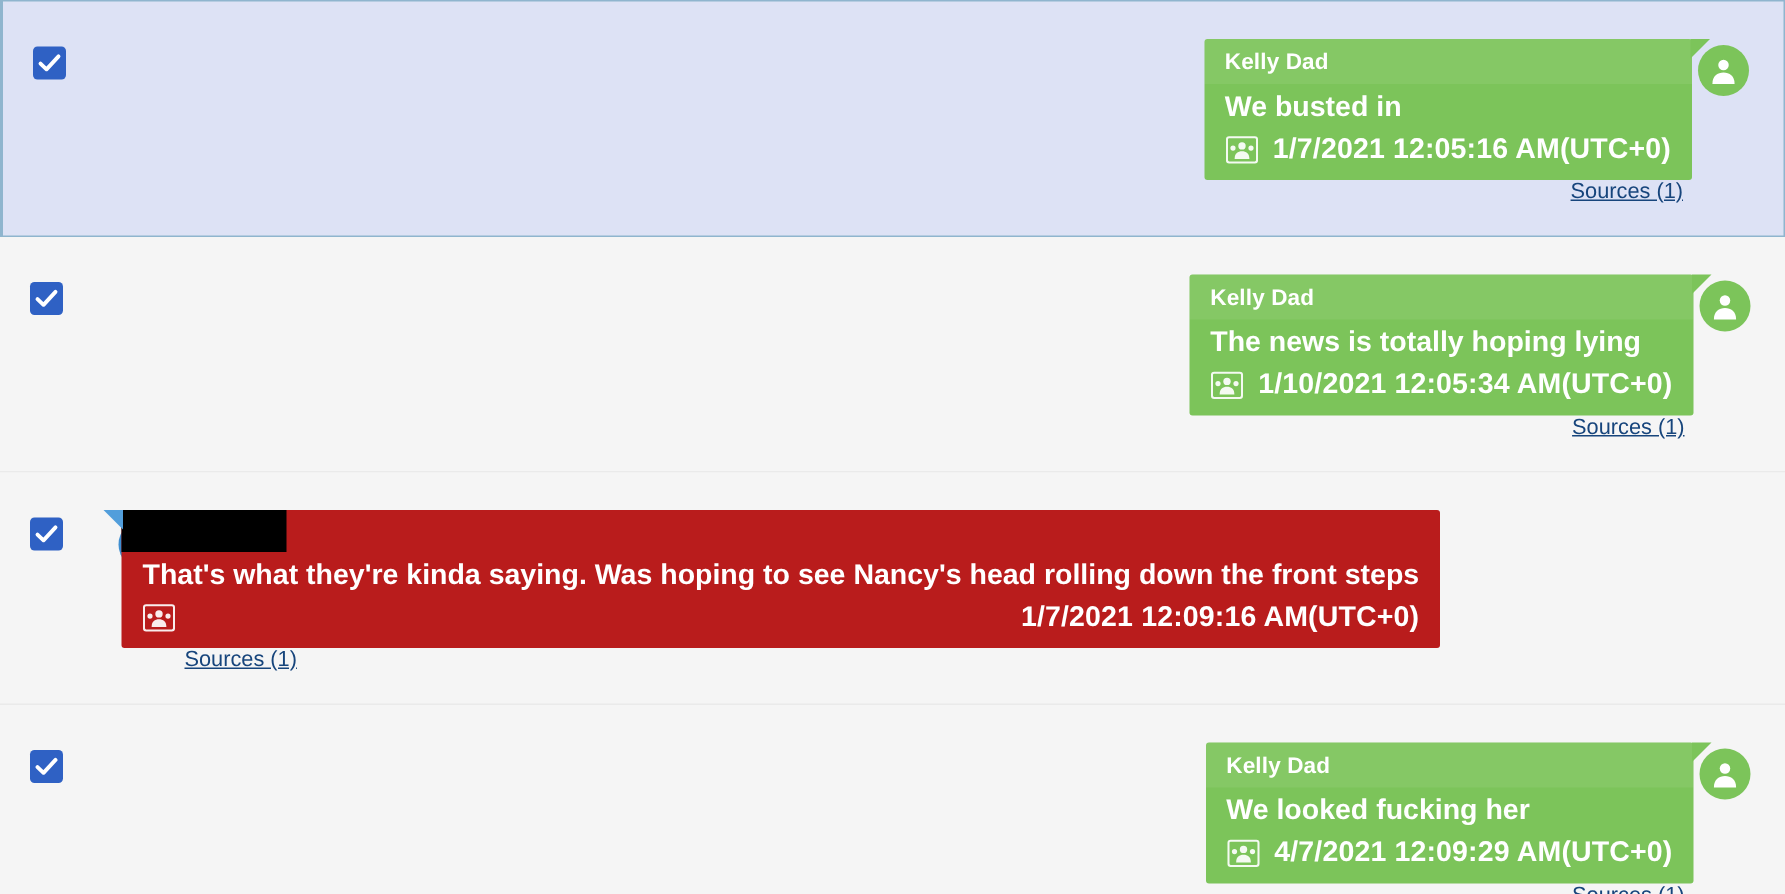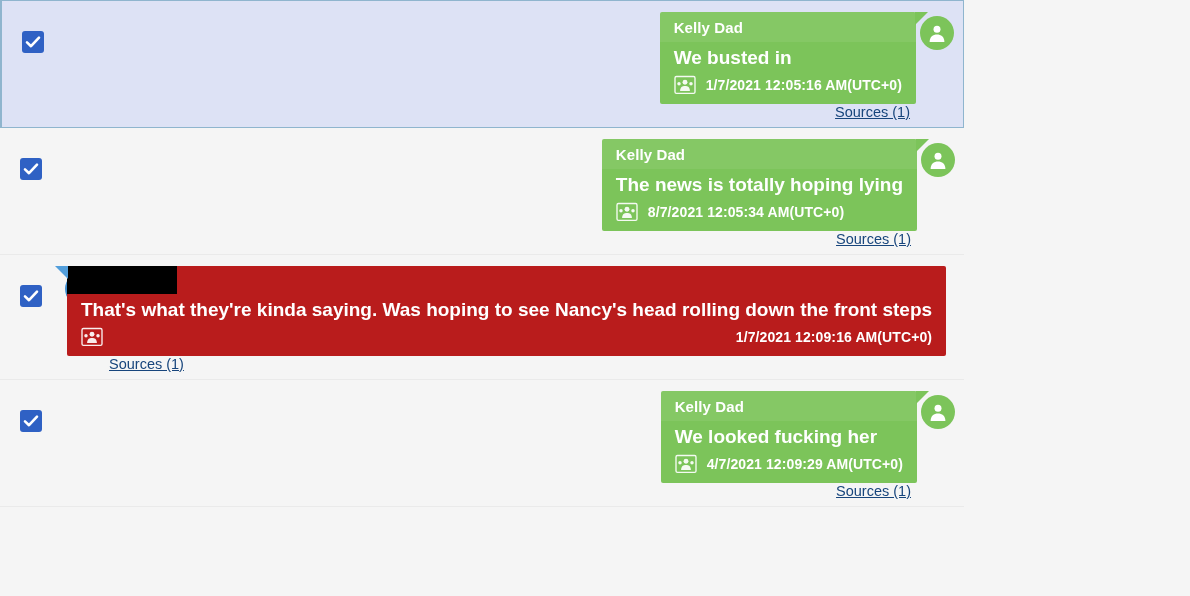--- a/index.html
+++ b/index.html
@@ -10,24 +10,24 @@
     background: #f5f5f5;
     font-family: "Liberation Sans", sans-serif;
     overflow: hidden;
   }
 
   #msg-list { width: 1190px; height: 596px; position: relative; }
 
   
   .row {
     position: relative;
-    width: 964px;
+    width: 1190px;
     background: #f5f5f5;
     border-bottom: 1px solid #eaeaea;
-    padding: 1px;
+    padding: 15px;
   }
   .row.selected {
     background: #dde2f5;
     border: 1px solid #8fb5ce;
     border-left: 2px solid #8fb5ce;
   }
 
   
   .cb-cell {
     position: absolute;
@@ -118,21 +118,21 @@
   }
 
   .bubble-footer {
     display: flex;
     align-items: center;
     padding: 2px 14px 9px 14px;
     gap: 10px;
   }
   .bubble-footer.spread { justify-content: space-between; }
   .footer-time {
-    font-size: 14px;
+    font-size: 19px;
     font-weight: bold;
     letter-spacing: .1px;
     white-space: nowrap;
   }
 
   .group-icon { flex: 0 0 auto; display: inline-flex; opacity: .92; }
 
   
   .sources-line { display: flex; }
   .sources-line.right { justify-content: flex-end; padding-right: 52px; }
@@ -209,21 +209,21 @@
                 <svg width="22" height="20" viewBox="0 0 24 22" aria-hidden="true">
                   <g fill="none" stroke="#ffffff" stroke-width="1.5">
                     <rect x="1" y="1.6" width="22" height="18.6" rx="1.6"></rect>
                     <circle cx="12" cy="8" r="2.7" fill="#ffffff" stroke="none"></circle>
                     <path d="M6.6 17.6 C6.6 13.4 9 12 12 12 C15 12 17.4 13.4 17.4 17.6" fill="#ffffff" stroke="none"></path>
                     <circle cx="5.4" cy="9.6" r="1.9" fill="#ffffff" stroke="none"></circle>
                     <circle cx="18.6" cy="9.6" r="1.9" fill="#ffffff" stroke="none"></circle>
                   </g>
                 </svg>
               </span>
-              <span class="footer-time">8/7/2021 12:05:34 AM(UTC+0)</span>
+              <span class="footer-time">1/10/2021 12:05:34 AM(UTC+0)</span>
             </div>
           </div>
           <div class="avatar right-side green">
             <svg width="24" height="24" viewBox="0 0 24 24" aria-hidden="true">
               <circle cx="12" cy="8.3" r="3.5" fill="#ffffff"></circle>
               <path d="M4.6 21 C4.6 15.6 8 13.4 12 13.4 C16 13.4 19.4 15.6 19.4 21 Z" fill="#ffffff"></path>
             </svg>
           </div>
         </div>
         <div class="sources-line right">

